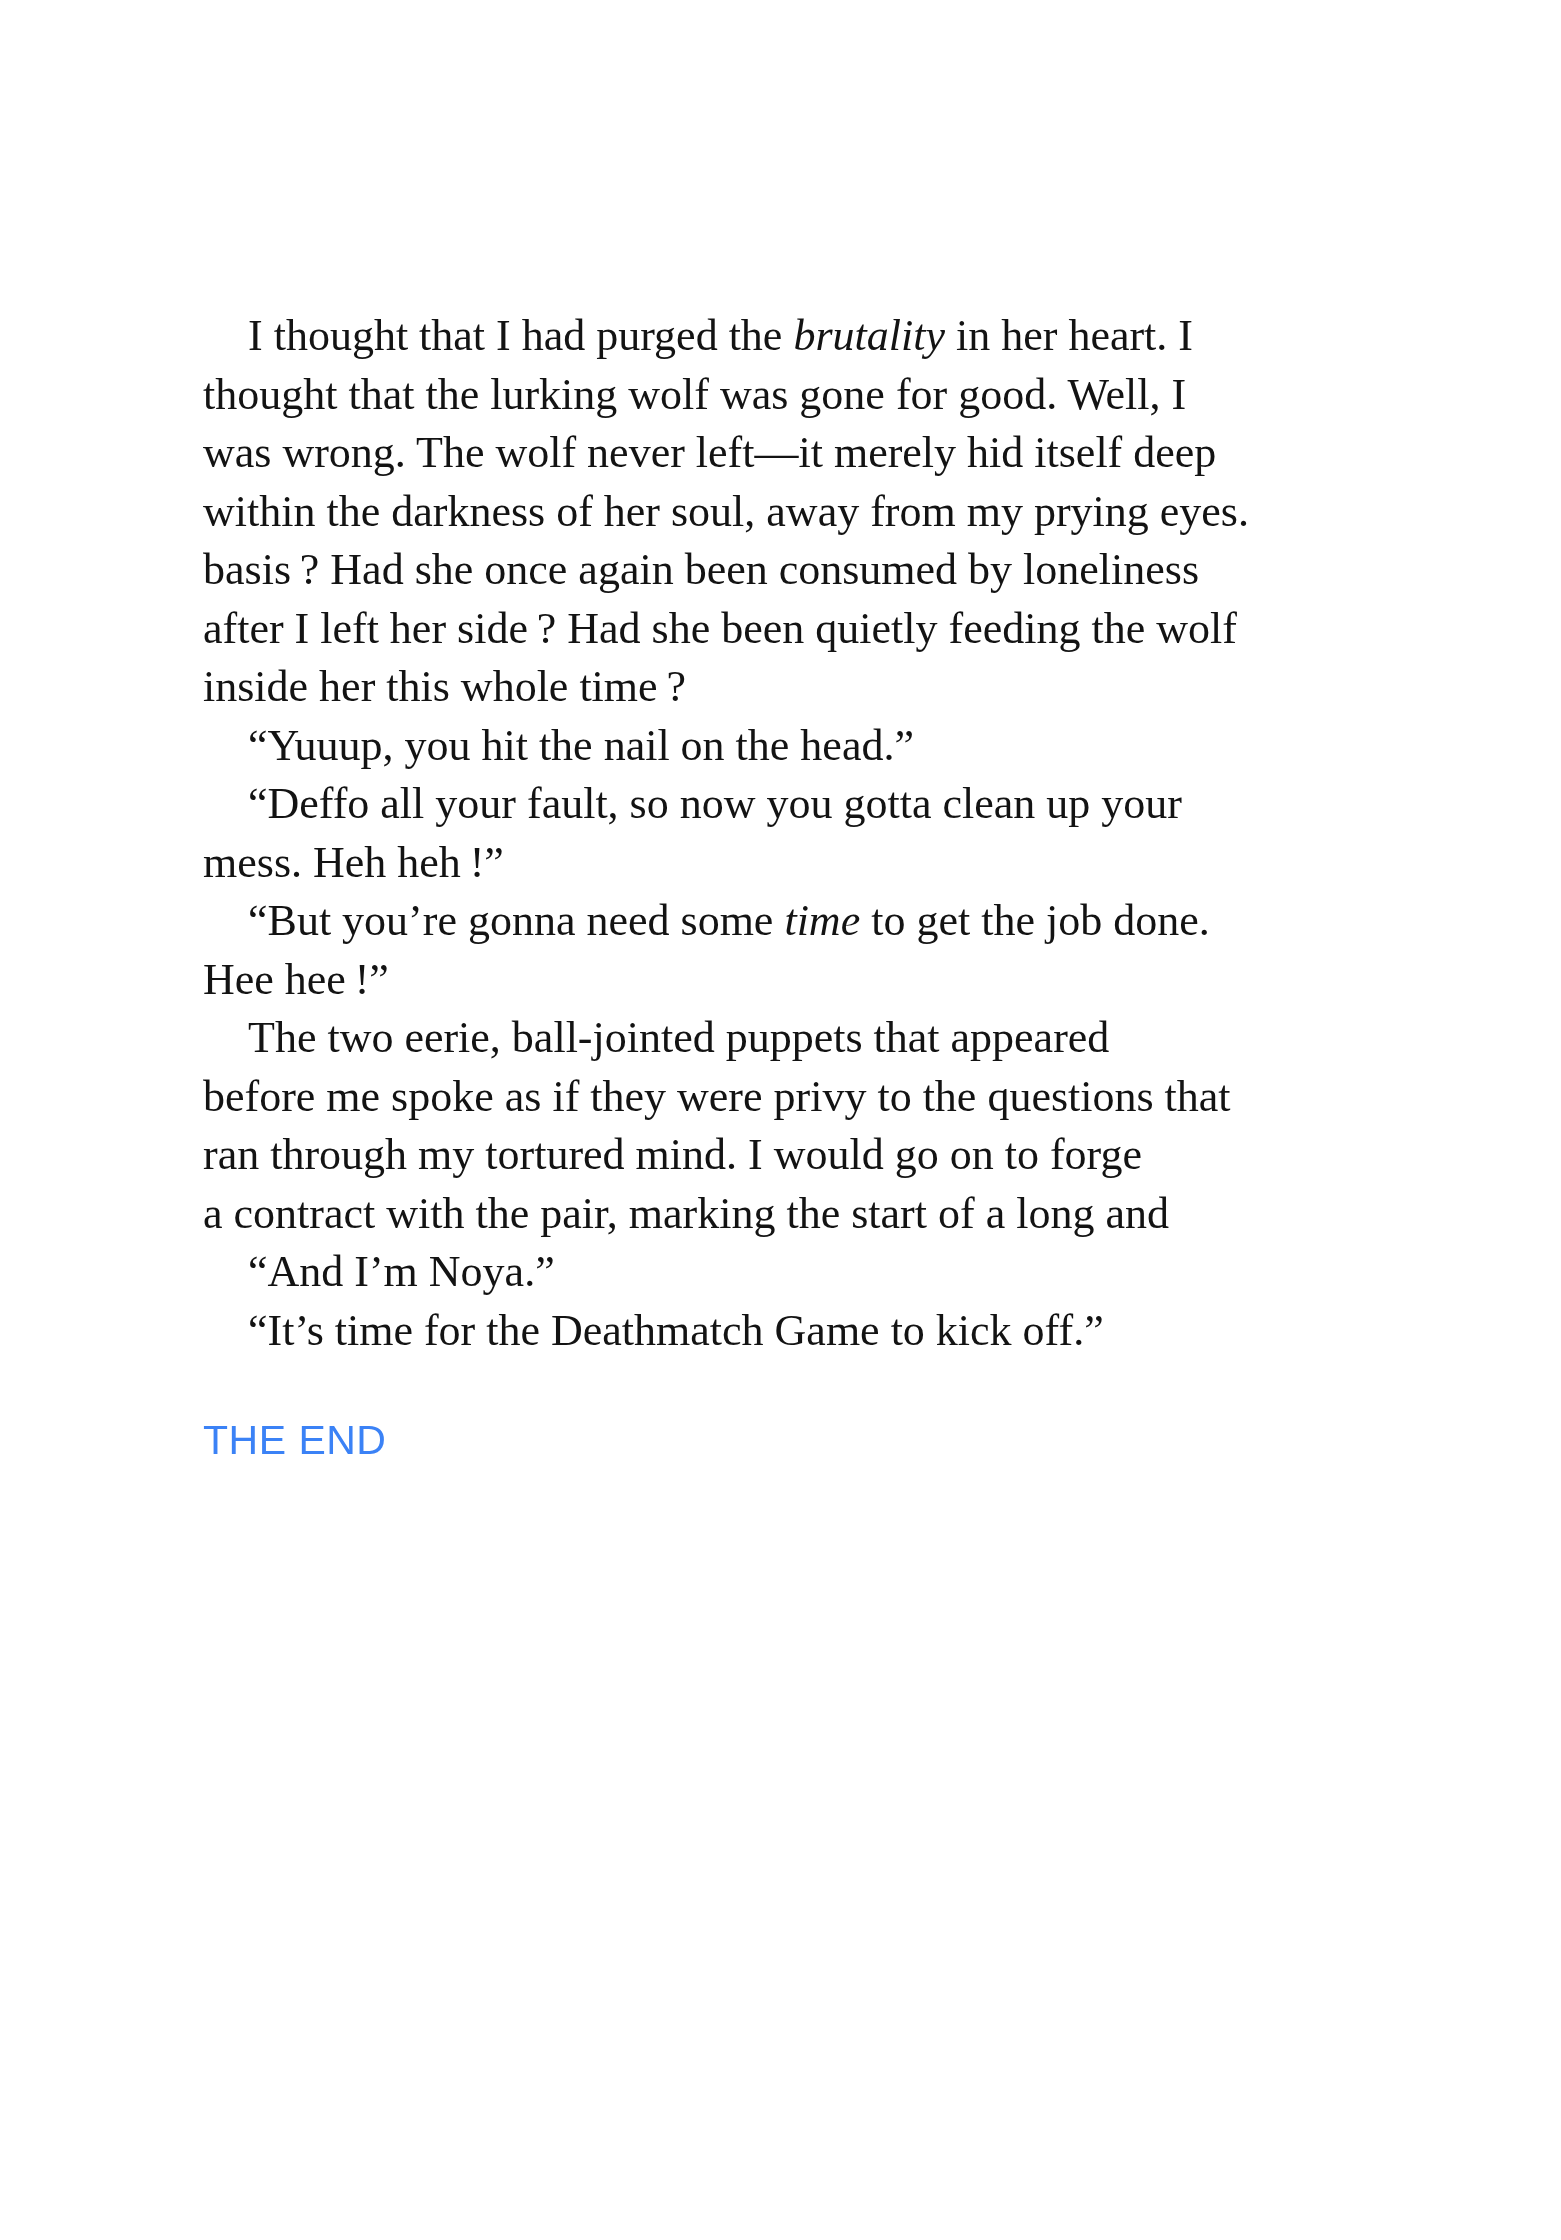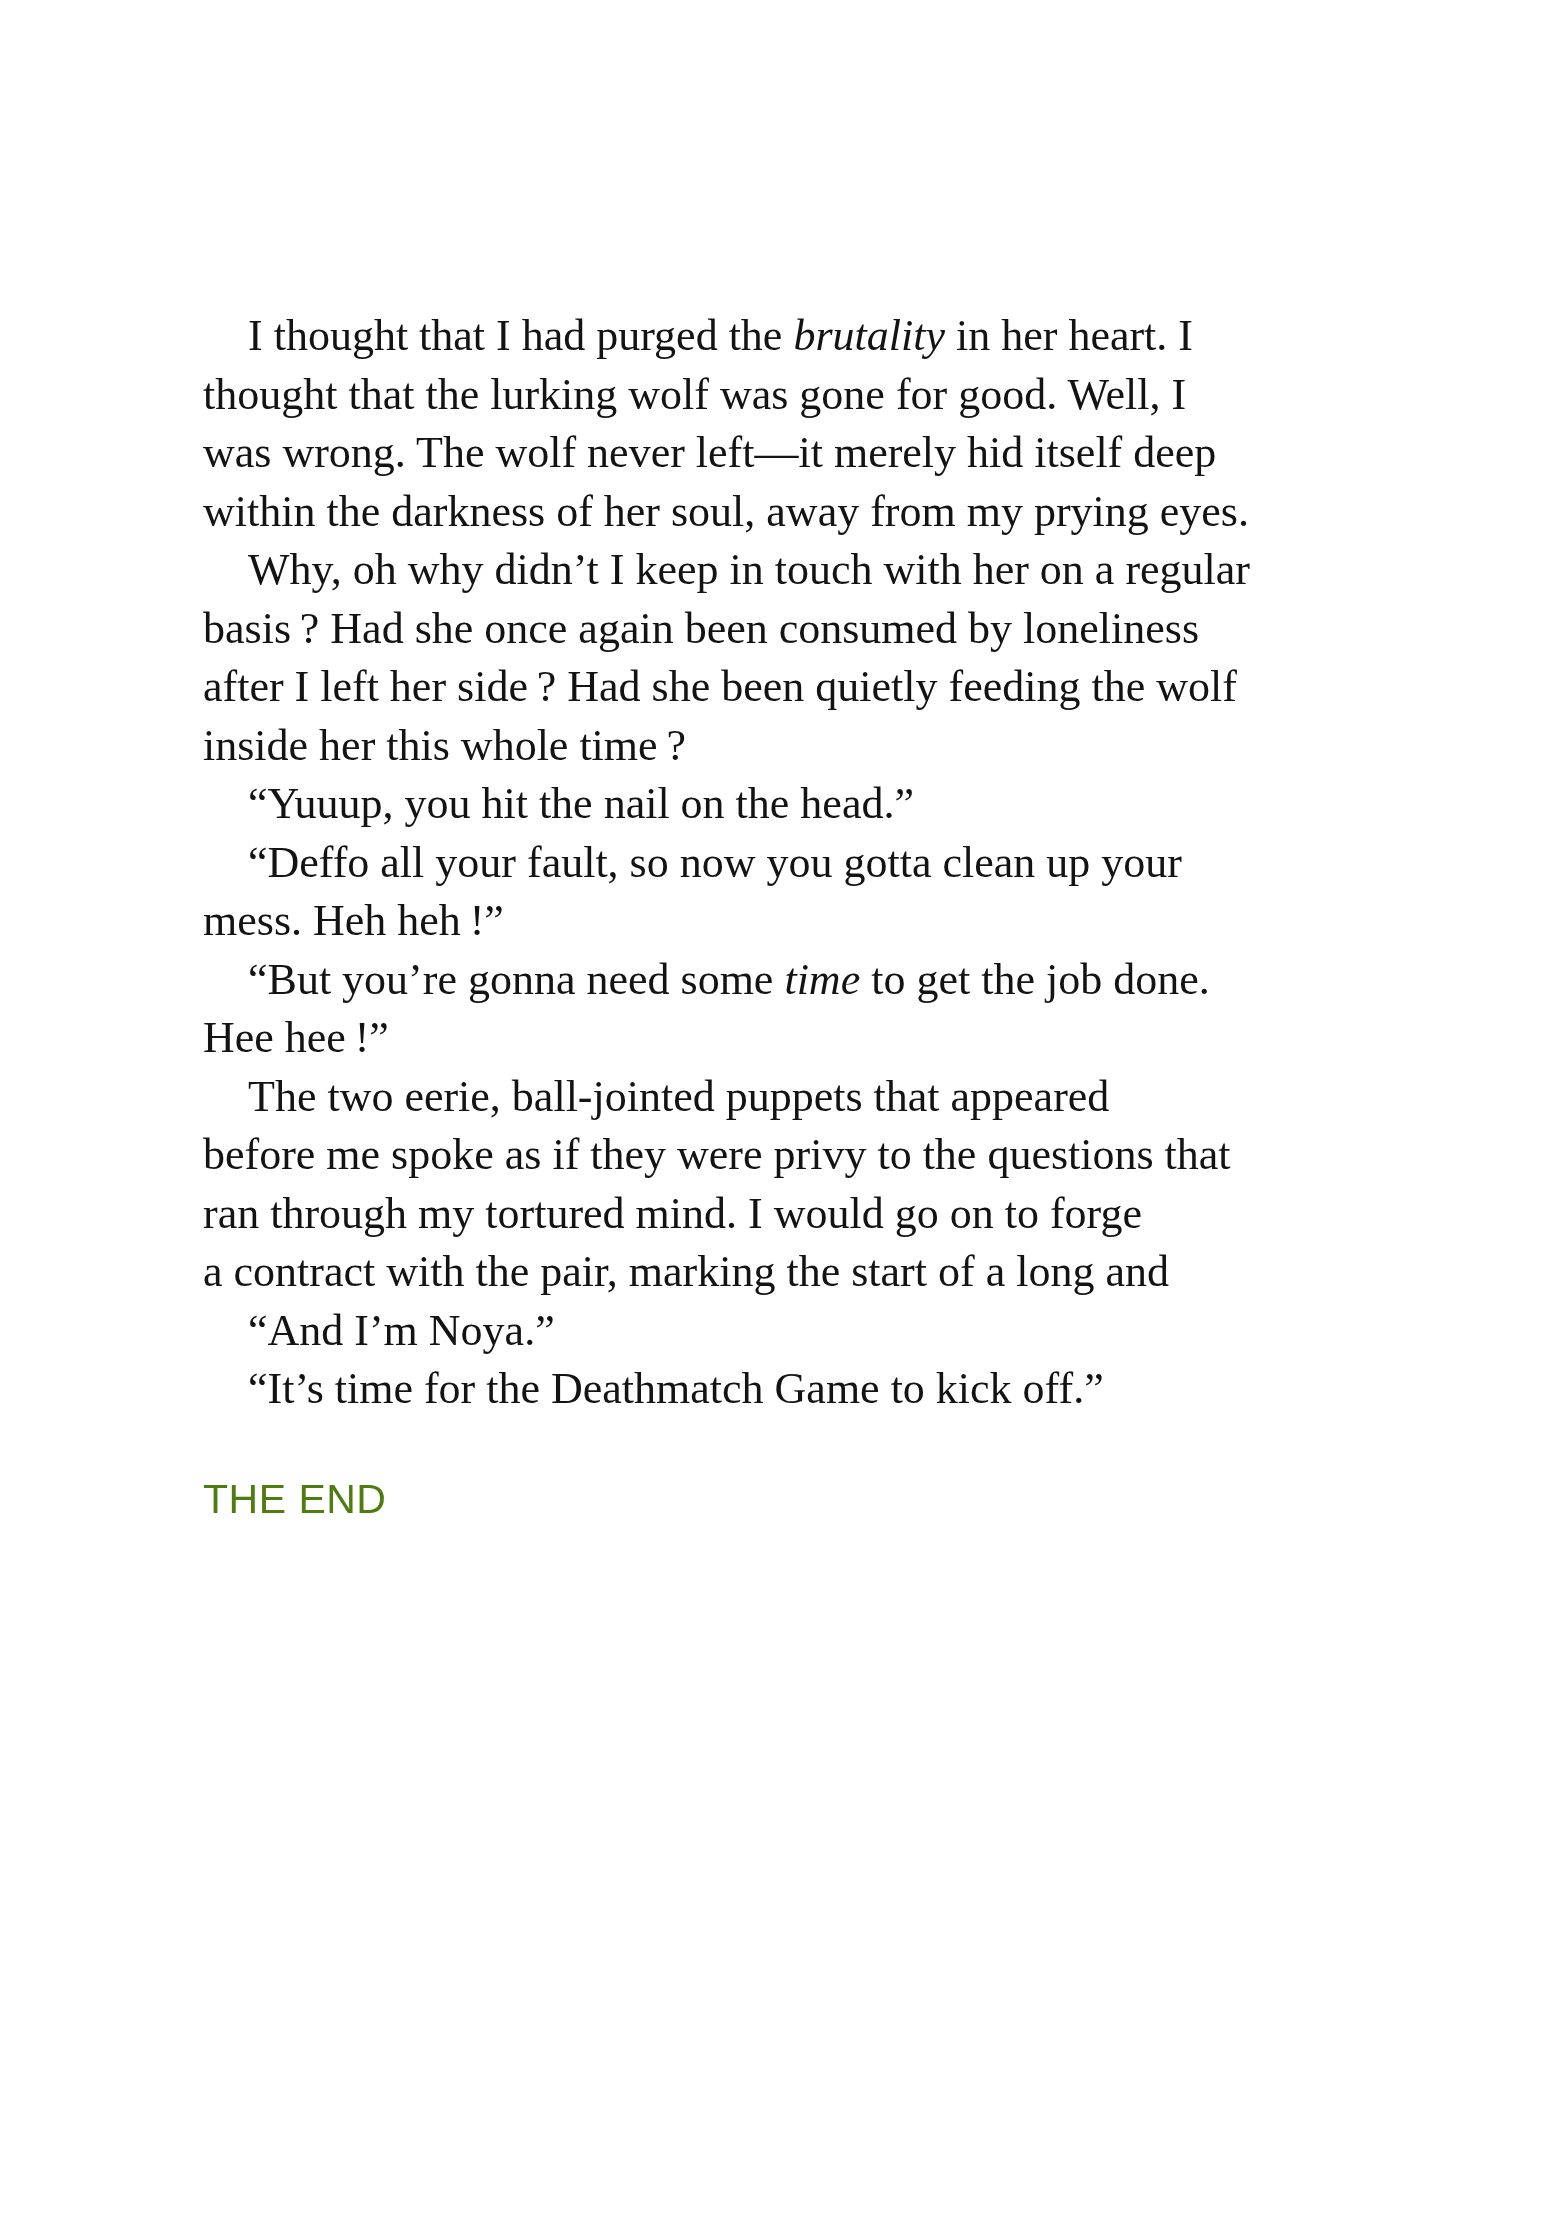--- a/index.html
+++ b/index.html
@@ -40,37 +40,36 @@
   }
   .line em {
     font-style: italic;
   }
   .the-end {
     margin-top: 55px;
     font-family: "Liberation Sans", sans-serif;
     font-size: 41px;
     line-height: 50px;
     letter-spacing: 0.5px;
-    color: #4d7c0f;
+    color: #3b82f6;
   }
 </style>
 </head>
 <body>
 
 <div class="page" style="background: rgb(255, 255, 255);">
   <div class="text-block" style="color: rgb(19, 19, 19);">
     <div id="paragraphs">
         <div class="paragraph">
           <div class="line indent">I thought that I had purged the <em>brutality</em> in her heart. I</div>
           <div class="line">thought that the lurking wolf was gone for good. Well, I</div>
           <div class="line">was wrong. The wolf never left—it merely hid itself deep</div>
           <div class="line">within the darkness of her soul, away from my prying eyes.</div>
         </div>
         <div class="paragraph">
-          <div class="line indent">Why, oh why didn’t I keep in touch with her on a regular</div>
           <div class="line">basis ? Had she once again been consumed by loneliness</div>
           <div class="line">after I left her side ? Had she been quietly feeding the wolf</div>
           <div class="line">inside her this whole time ?</div>
         </div>
         <div class="paragraph">
           <div class="line indent">“Yuuup, you hit the nail on the head.”</div>
         </div>
         <div class="paragraph">
           <div class="line indent">“Deffo all your fault, so now you gotta clean up your</div>
           <div class="line">mess. Heh heh !”</div>

